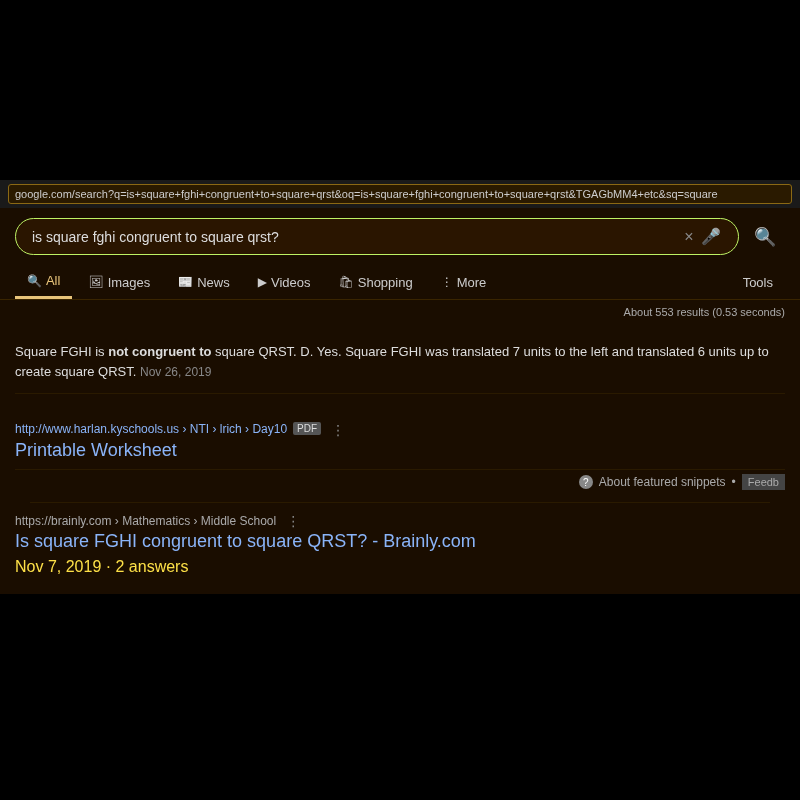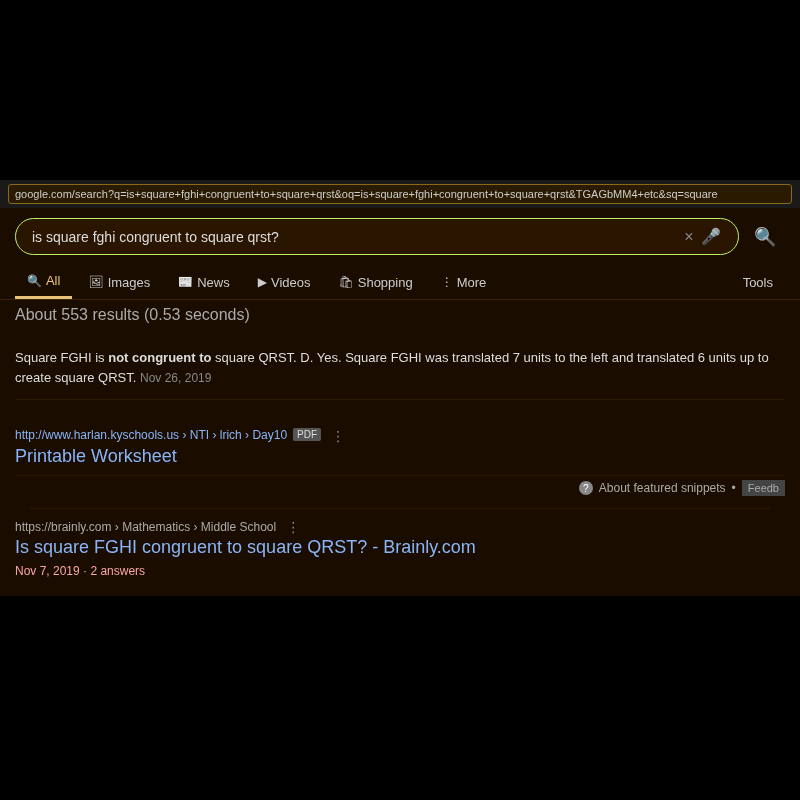--- a/index.html
+++ b/index.html
@@ -120,22 +120,23 @@
     }
 
     .tools-tab {
       margin-left: auto;
       color: #ccc;
     }
 
     .results-info {
       padding: 6px 15px;
       background: #1a0d00;
-      font-size: 16px;
-      color: #aaa;
+      font-size: 11px;
+      color: #aaa;
+      text-align: right;
     }
 
     .results-content {
       background: #1a0d00;
       padding: 10px 15px;
     }
 
     .snippet-box {
       background: #1a0d00;
       padding: 8px 0;
@@ -215,22 +216,22 @@
     .second-result-url {
       font-size: 12px;
       color: #aaa;
       display: flex;
       align-items: center;
       gap: 6px;
       margin-bottom: 2px;
     }
 
     .second-result-date {
-      font-size: 12px;
-      color: #fca5a5;
+      font-size: 16px;
+      color: #fde047;
     }
 
     .three-dots {
       color: #888;
       font-size: 14px;
       cursor: pointer;
       margin-left: 4px;
     }
 
     .divider {

